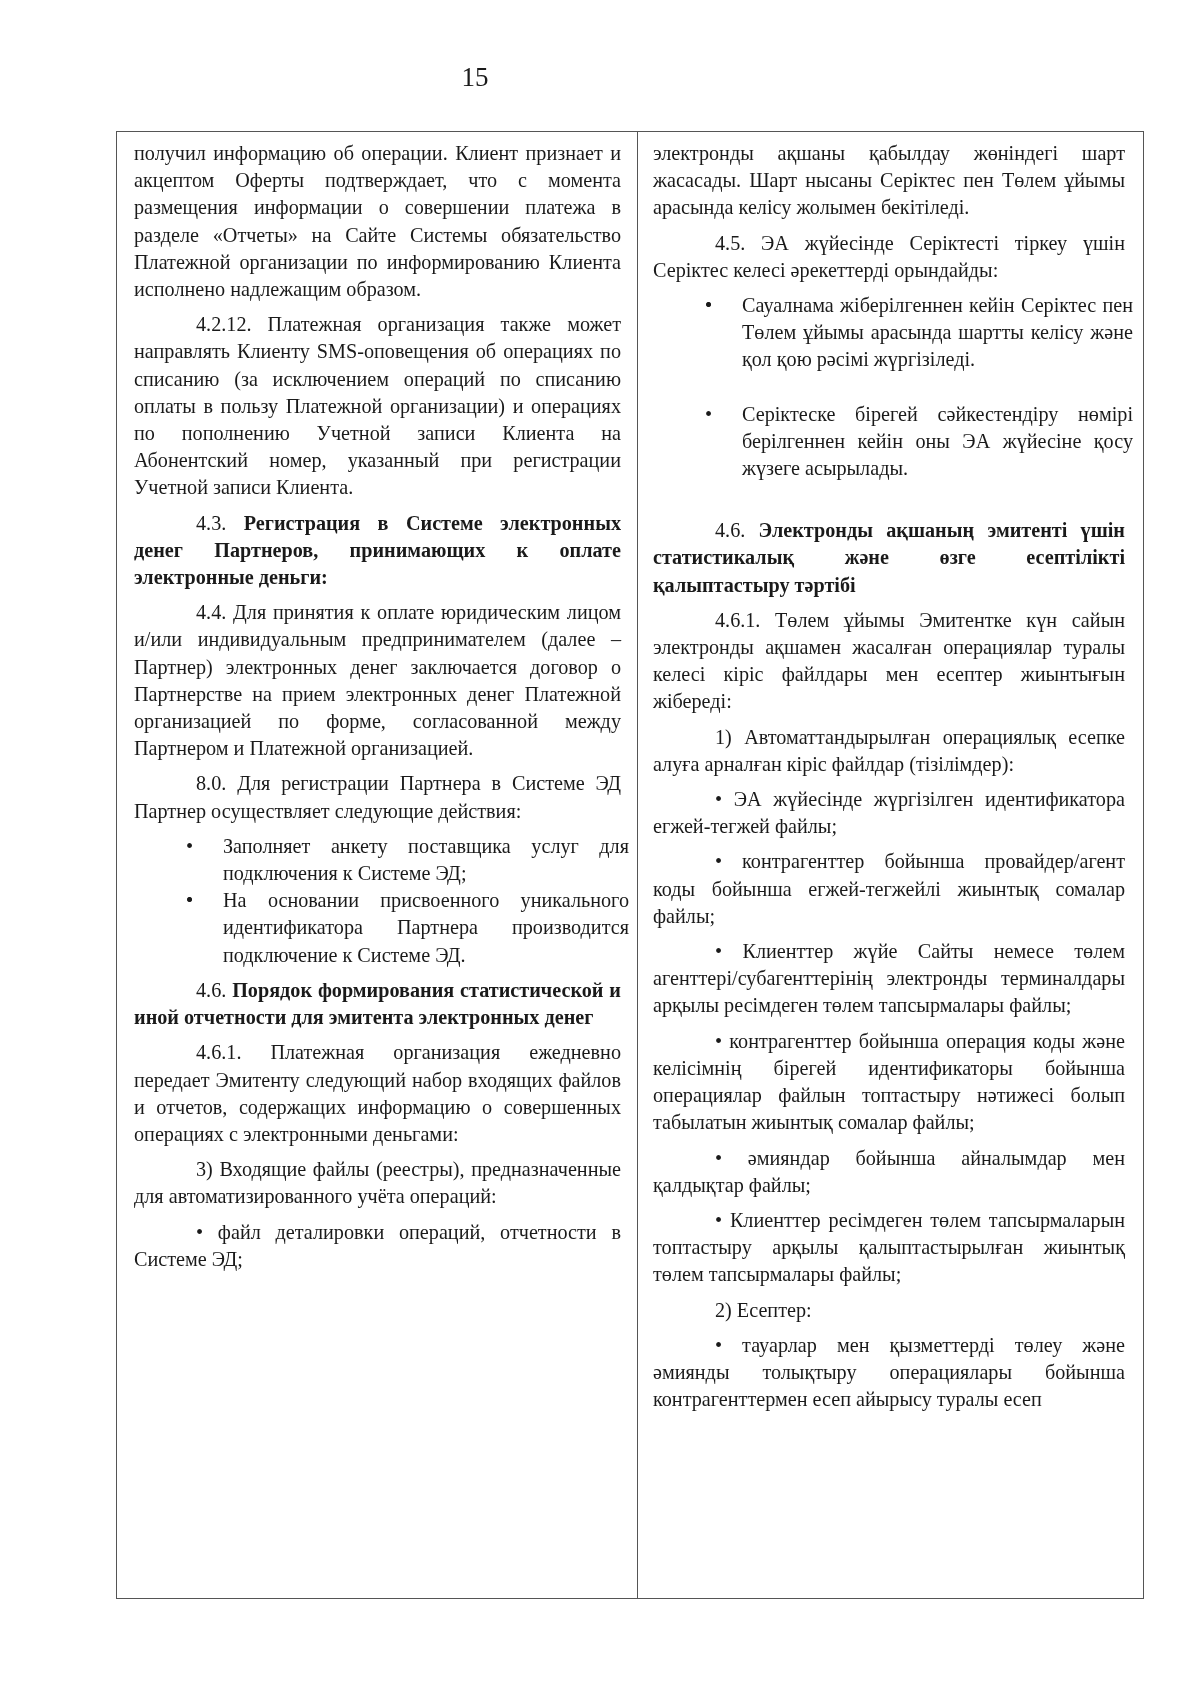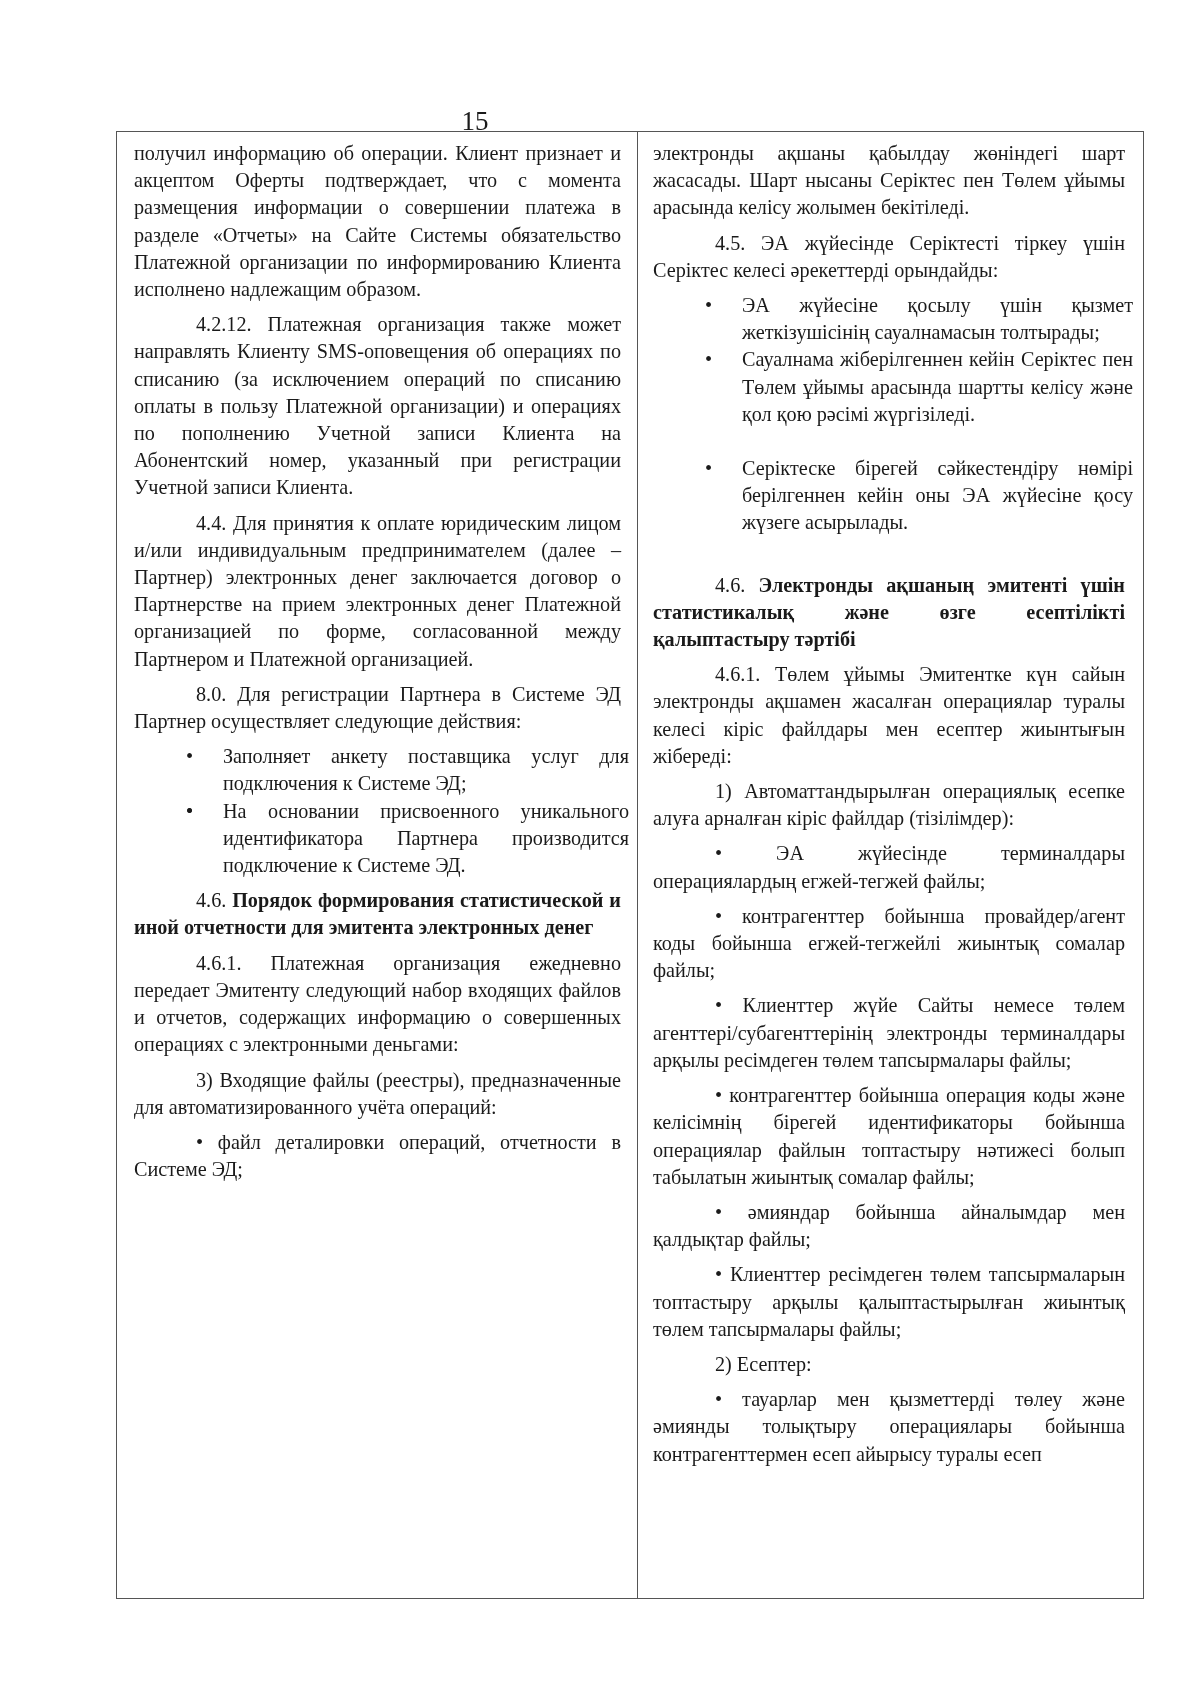--- a/index.html
+++ b/index.html
@@ -1,19 +1,19 @@
 <!DOCTYPE html>
 <html><head>
 <meta charset="utf-8">
 <style>
   html, body { margin: 0; padding: 0; background: #ffffff; }
   body { width: 1191px; height: 1684px; position: relative; overflow: hidden;
          font-family: "Liberation Serif", "DejaVu Serif", serif; color: #1a1a1a; }
   .page-number { position: absolute; top: 62px; left: 0; width: 950px; text-align: center;
-                 font-size: 27px; margin-top: 44px; }
+                 font-size: 27px; }
   .table { position: absolute; left: 116px; top: 131px; width: 1028px; height: 1468px;
            border: 1.5px solid #555; display: flex; box-sizing: border-box; }
   .col { box-sizing: border-box; padding: 0 8px 0 9px; font-size: 20.2px; line-height: 27.2px;
          overflow: hidden; }
   .col.left { width: 522px; border-right: 1.5px solid #555; }
   .col.right { width: 506px; padding-left: 7px; padding-right: 10px; }
   p { margin: 8px; text-align: justify; text-align-last: auto; }
   p.ind { text-indent: 62px; }
   b { font-weight: bold; }
   ul.bullets { margin: 0; padding: 0; list-style: none; }
@@ -24,46 +24,47 @@
 </head>
 <body>
 
 <div class="page-number">15</div>
 
 <div class="table">
 
   <div class="col left">
     <p>получил информацию об операции. Клиент признает и акцептом Оферты подтверждает, что с момента размещения информации о совершении платежа в разделе «Отчеты» на Сайте Системы обязательство Платежной организации по информированию Клиента исполнено надлежащим образом.</p>
     <p class="ind">4.2.12. Платежная организация также может направлять Клиенту SMS-оповещения об операциях по списанию (за исключением операций по списанию оплаты в пользу Платежной организации) и операциях по пополнению Учетной записи Клиента на Абонентский номер, указанный при регистрации Учетной записи Клиента.</p>
+    <p class="ind"><span>4.3.</span> <b>Регистрация в Системе электронных денег Партнеров, принимающих к оплате электронные деньги:</b></p>
     <p class="ind">4.4. Для принятия к оплате юридическим лицом и/или индивидуальным предпринимателем (далее – Партнер) электронных денег заключается договор о Партнерстве на прием электронных денег Платежной организацией по форме, согласованной между Партнером и Платежной организацией.</p>
     <p class="ind">8.0. Для регистрации Партнера в Системе ЭД Партнер осуществляет следующие действия:</p>
     <ul class="bullets">
       <li><span class="dot">•</span><span>Заполняет анкету поставщика услуг для подключения к Системе ЭД;</span></li>
       <li><span class="dot">•</span></li>
       <li><span class="dot">•</span><span>На основании присвоенного уникального идентификатора Партнера производится подключение к Системе ЭД.</span></li>
     </ul>
     <p class="ind"><span>4.6.</span> <b>Порядок формирования статистической и иной отчетности для эмитента электронных денег</b></p>
     <p class="ind">4.6.1. Платежная организация ежедневно передает Эмитенту следующий набор входящих файлов и отчетов, содержащих информацию о совершенных операциях с электронными деньгами:</p>
     <p class="ind">3) Входящие файлы (реестры), предназначенные для автоматизированного учёта операций:</p>
     <p class="ind">• файл деталировки операций, отчетности в Системе ЭД;</p>
   </div>
 
   <div class="col right">
     <p>электронды ақшаны қабылдау жөніндегі шарт жасасады. Шарт нысаны Серіктес пен Төлем ұйымы арасында келісу жолымен бекітіледі.</p>
     <p class="ind">4.5. ЭА жүйесінде Серіктесті тіркеу үшін Серіктес келесі әрекеттерді орындайды:</p>
     <ul class="bullets">
-      <li><span class="dot">•</span><span>ЭА жүйесіне қосылу үшін қызмет жеткізушісінің сауалнамасын толтырады;</span></li>
+      <li><span class="dot">•</span></li>
       <li><span class="dot">•</span><span>Сауалнама жіберілгеннен кейін Серіктес пен Төлем ұйымы арасында шартты келісу және қол қою рәсімі жүргізіледі.</span></li>
       <li class="spaced" style="margin-top:27px;"><span class="dot">•</span><span>Серіктеске бірегей сәйкестендіру нөмірі берілгеннен кейін оны ЭА жүйесіне қосу жүзеге асырылады.</span></li>
     </ul>
     <div class="gap"></div>
     <p class="ind"><span>4.6.</span> <b>Электронды ақшаның эмитенті үшін статистикалық және өзге есептілікті қалыптастыру тәртібі</b></p>
     <p class="ind">4.6.1. Төлем ұйымы Эмитентке күн сайын электронды ақшамен жасалған операциялар туралы келесі кіріс файлдары мен есептер жиынтығын жібереді:</p>
     <p class="ind">1) Автоматтандырылған операциялық есепке алуға арналған кіріс файлдар (тізілімдер):</p>
-    <p class="ind">• ЭА жүйесінде терминалдары операциялардың егжей-тегжей файлы;</p>
+    <p class="ind">• ЭА жүйесінде жүргізілген идентификатора егжей-тегжей файлы;</p>
     <p class="ind">• контрагенттер бойынша провайдер/агент коды бойынша егжей-тегжейлі жиынтық сомалар файлы;</p>
     <p class="ind">• Клиенттер жүйе Сайты немесе төлем агенттері/субагенттерінің электронды терминалдары арқылы ресімдеген төлем тапсырмалары файлы;</p>
     <p class="ind">• контрагенттер бойынша операция коды және келісімнің бірегей идентификаторы бойынша операциялар файлын топтастыру нәтижесі болып табылатын жиынтық сомалар файлы;</p>
     <p class="ind">• әмияндар бойынша айналымдар мен қалдықтар файлы;</p>
     <p class="ind">• Клиенттер ресімдеген төлем тапсырмаларын топтастыру арқылы қалыптастырылған жиынтық төлем тапсырмалары файлы;</p>
     <p class="ind">2) Есептер:</p>
     <p class="ind">• тауарлар мен қызметтерді төлеу және әмиянды толықтыру операциялары бойынша контрагенттермен есеп айырысу туралы есеп</p>
   </div>
 </div>
 

